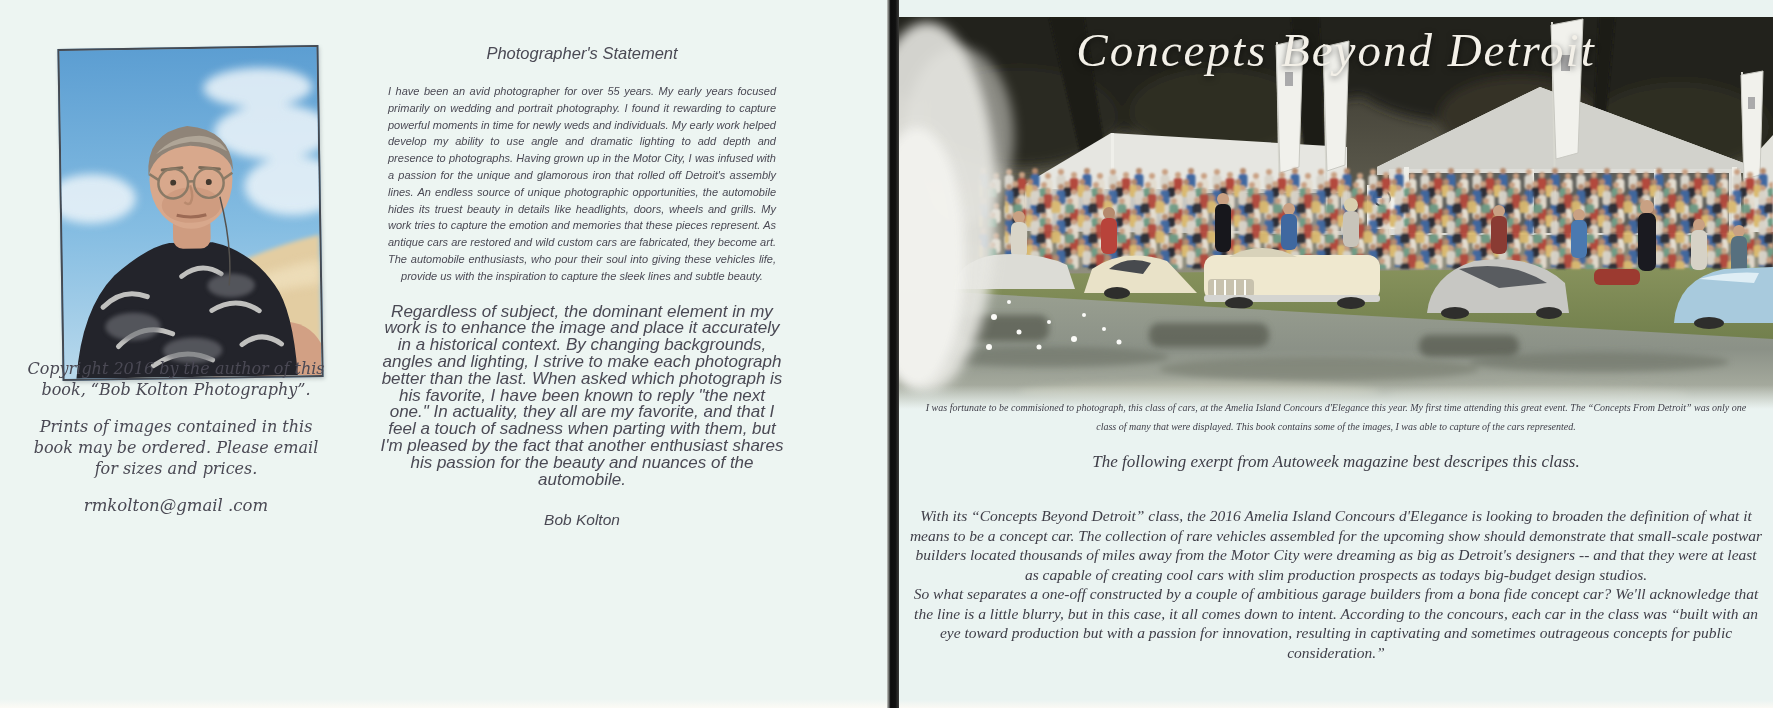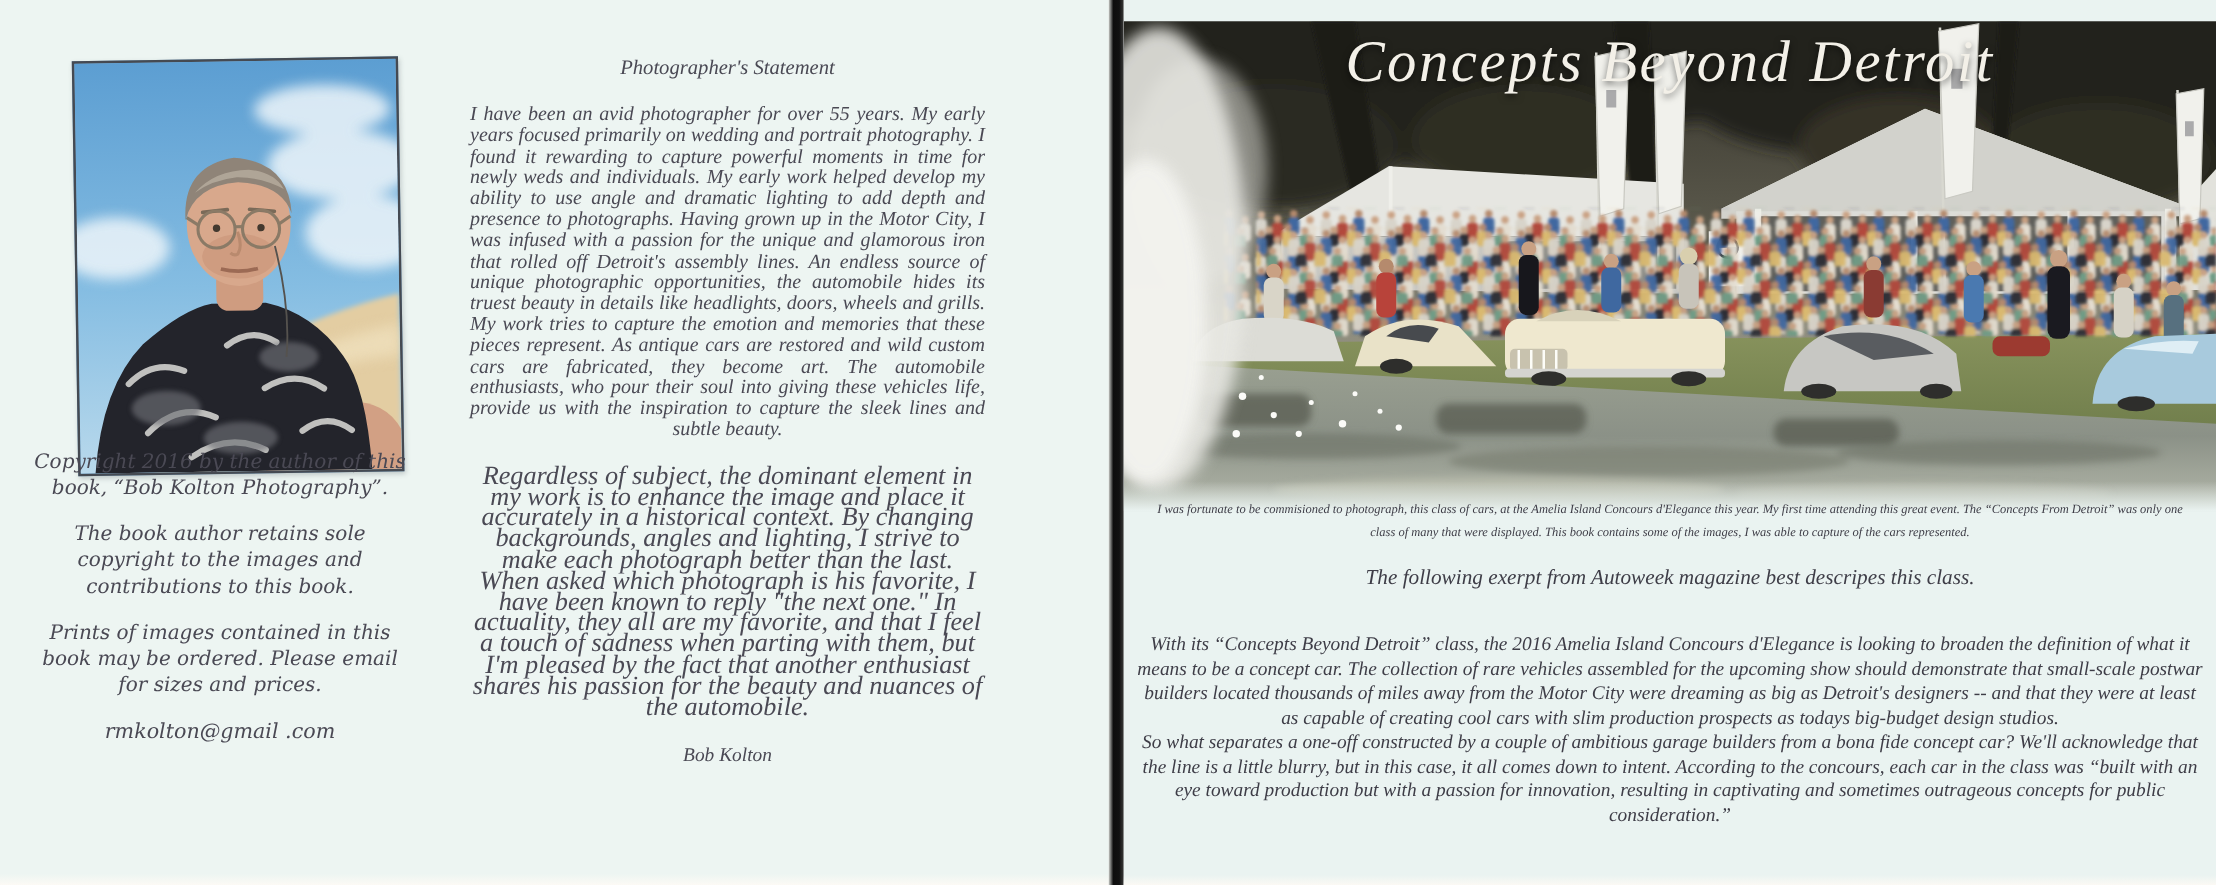--- a/index.html
+++ b/index.html
@@ -19,24 +19,24 @@
   .portrait{position:absolute;left:60px;top:47px;width:261px;height:332px;margin:0;
           border:2px solid #454a52;box-sizing:border-box;transform:rotate(-.9deg);
           box-shadow:1px 2px 4px rgba(60,70,80,.25);background:#7db0d8;}
   .portrait svg{display:block;width:100%;height:100%;}
   .copyright{position:absolute;left:20px;top:358px;width:312px;text-align:center;
           color:#4a4954;font-family:"DejaVu Serif",serif;}
   .copyright h2{font-size:20px;font-weight:500;margin:0 0 18px;letter-spacing:.5px;}
   .copyright p{font-size:16px;line-height:21px;margin:0 0 16px;}
   .copyright .email{margin-top:12px;font-size:16.5px;}
   .statement{position:absolute;left:372px;top:44px;width:420px;color:#4a4954;
-          font-family:Liberation Serif, serif;}
+          font-family:Liberation Sans, sans-serif;}
   .statement h2{font-size:16.5px;font-weight:500;text-align:center;margin:0 0 20px;}
-  .st-p1{font-size:16px;line-height:16.8px;text-align:justify;text-align-last:center;margin:4px;}
-  .st-p2{font-size:21px;line-height:16.8px;text-align:center;margin:19px 6px 0;}
+  .st-p1{font-size:11px;line-height:16.8px;text-align:justify;text-align-last:center;margin:16px;}
+  .st-p2{font-size:17px;line-height:16.8px;text-align:center;margin:19px 6px 0;}
   .signature{text-align:center;font-size:15.5px;margin-top:23px;}
 
   
   .photo{position:absolute;left:0;top:17px;width:874px;height:392px;overflow:hidden;}
   .photo svg{display:block;width:874px;height:392px;}
   .photo-fade{position:absolute;left:0;bottom:0;width:100%;height:24px;
           background:linear-gradient(180deg,rgba(234,243,241,0),#eaf3f1);}
   .photo-title{position:absolute;top:0;left:0;width:100%;margin:0;text-align:center;
           font-family:"Liberation Serif",serif;font-style:italic;font-weight:400;
           font-size:47px;line-height:66px;color:#f3f0e8;letter-spacing:2px;
@@ -114,21 +114,20 @@
             <circle cx="149" cy="135" r="3"></circle>
         </g>
         <path d="M130,138 Q134,150 130,156 Q127,158 124,155" stroke="#b98a6e" stroke-width="2.5" fill="none"></path>
         <path d="M116,168 Q131,172 146,168" stroke="#9c6a54" stroke-width="3" fill="none"></path>
         <path d="M160,150 Q172,200 168,240" stroke="#55524e" stroke-width="1.5" fill="none"></path>
       </svg>
     </figure>
 
     <div class="copyright">
       <p>Copyright 2016 by the author of this book, “Bob Kolton Photography”.</p>
-      <p>The book author retains sole copyright to the images and contributions to this book.</p>
       <p>Prints of images contained in this book may be ordered. Please email for sizes and prices.</p>
       <p class="email">rmkolton@gmail .com</p>
     </div>
 
     <div class="statement">
       <h2>Photographer's Statement</h2>
       <p class="st-p1">I have been an avid photographer for over 55 years. My early years focused primarily on wedding and portrait photography. I found it rewarding to capture powerful moments in time for newly weds and individuals. My early work helped develop my ability to use angle and dramatic lighting to add depth and presence to photographs. Having grown up in the Motor City, I was infused with a passion for the unique and glamorous iron that rolled off Detroit's assembly lines.  An endless source of unique photographic opportunities, the automobile hides its truest beauty in details like headlights, doors, wheels and grills.  My work tries to capture the emotion and memories that these pieces represent.  As antique cars are restored and wild custom cars are fabricated, they become art.  The automobile enthusiasts, who pour their soul into giving these vehicles life, provide us with the inspiration to capture the sleek lines and subtle beauty.</p>
       <p class="st-p2">Regardless of subject, the dominant element in my work is to enhance the image and place it accurately in a historical context.  By changing backgrounds, angles and lighting, I strive to make each photograph better than the last.  When asked which photograph is his favorite, I have been known to reply "the next one."  In actuality, they all are my favorite, and that I feel a touch of sadness when parting with them, but I'm pleased by the fact that another enthusiast shares his passion for the beauty and nuances of the automobile.</p>
       <p class="signature">Bob Kolton</p>
     </div>

